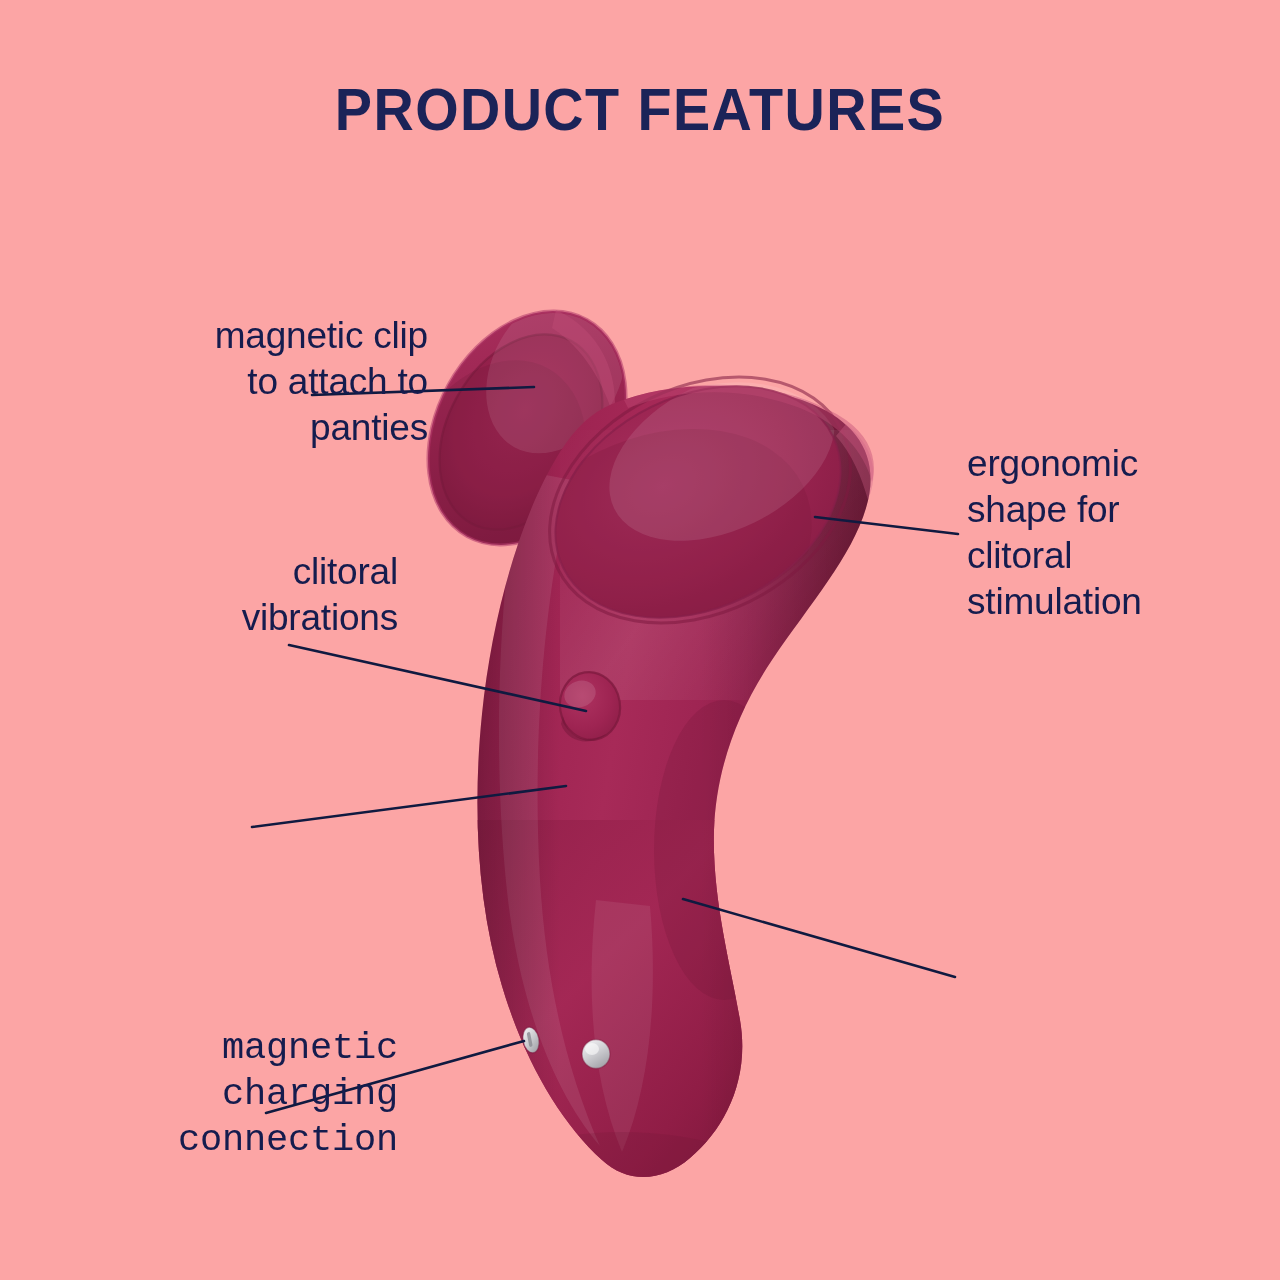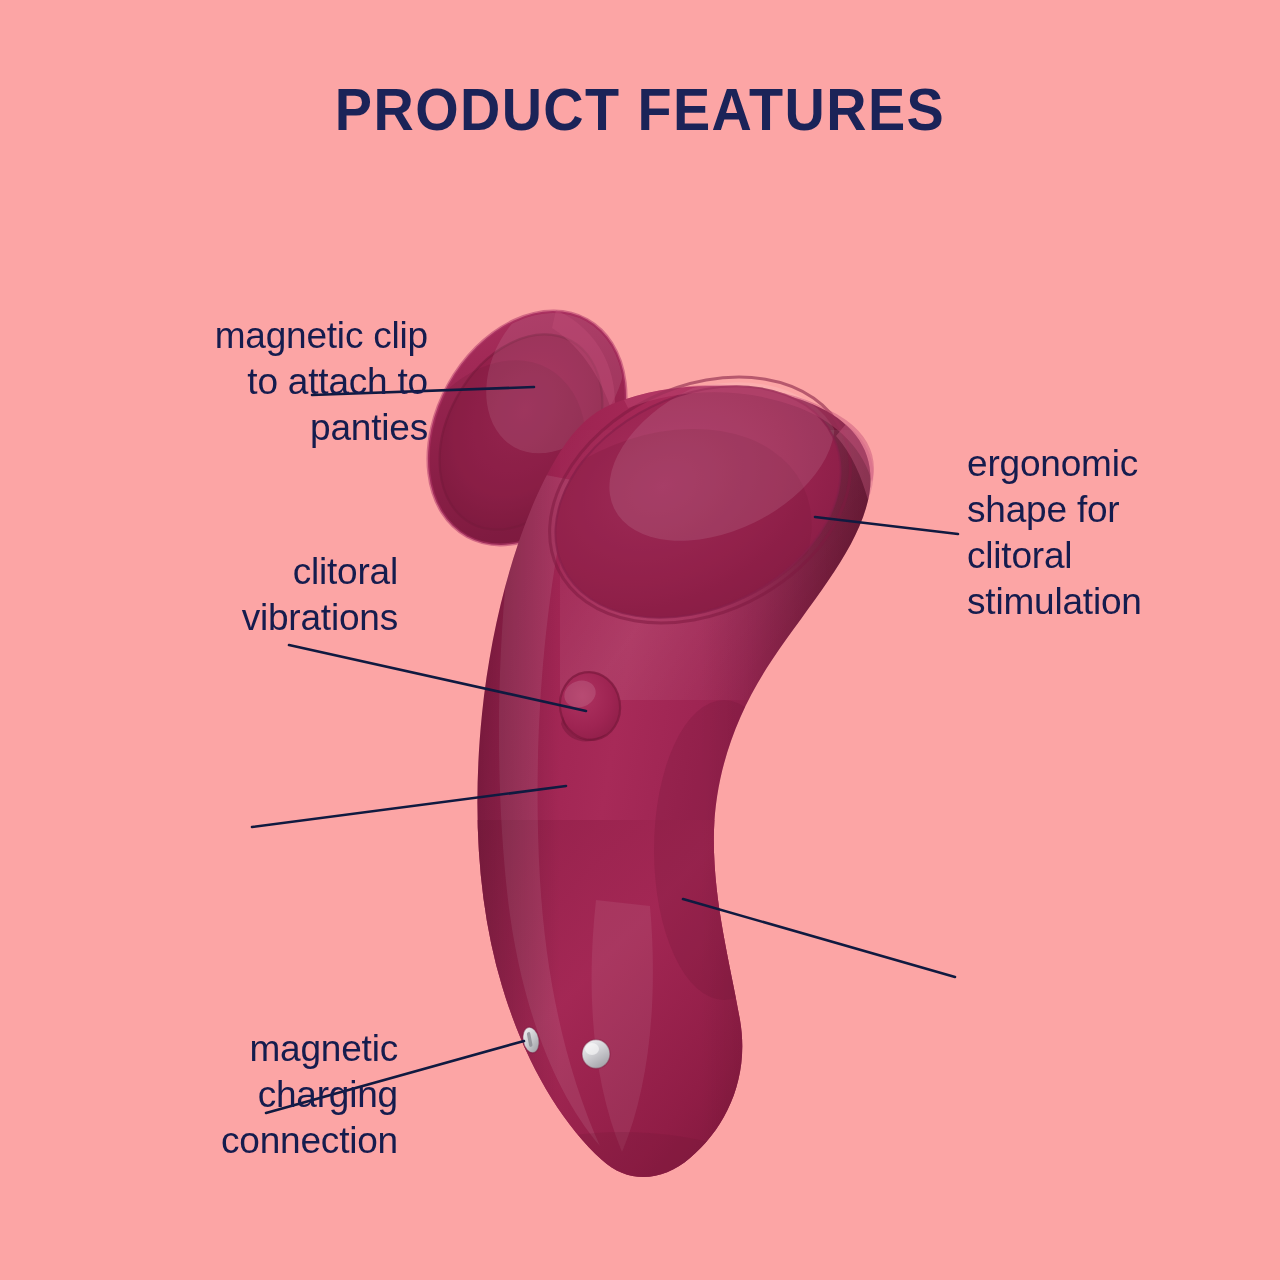--- a/index.html
+++ b/index.html
@@ -39,21 +39,21 @@
     line-height:1.24;
     letter-spacing:-0.2px;
     white-space:pre-line;
   }
   .label.left{text-align:right;margin-left:28px;}
   .label.right{text-align:left;}
 
   #label-magnetic-clip{left:70px;  top:313px; width:330px;}
   #label-control{      left:70px;  top:549px; width:300px;}
   #label-smooth{       left:70px;  top:726px; width:350px;}
-  #label-charging{     left:70px;  top:1026px;width:300px;}
+  #label-charging{     left:70px;  top:1026px;width:300px;font-family:Liberation Mono, monospace;}
   #label-ergonomic{    left:967px; top:425px; width:300px;margin-top:16px;}
   #label-connect{      left:967px; top:800px; width:300px;}
 
   
   #art{position:absolute;left:0;top:0;width:1280px;height:1280px;}
 </style>
 </head>
 <body>
 
 <div id="stage">

